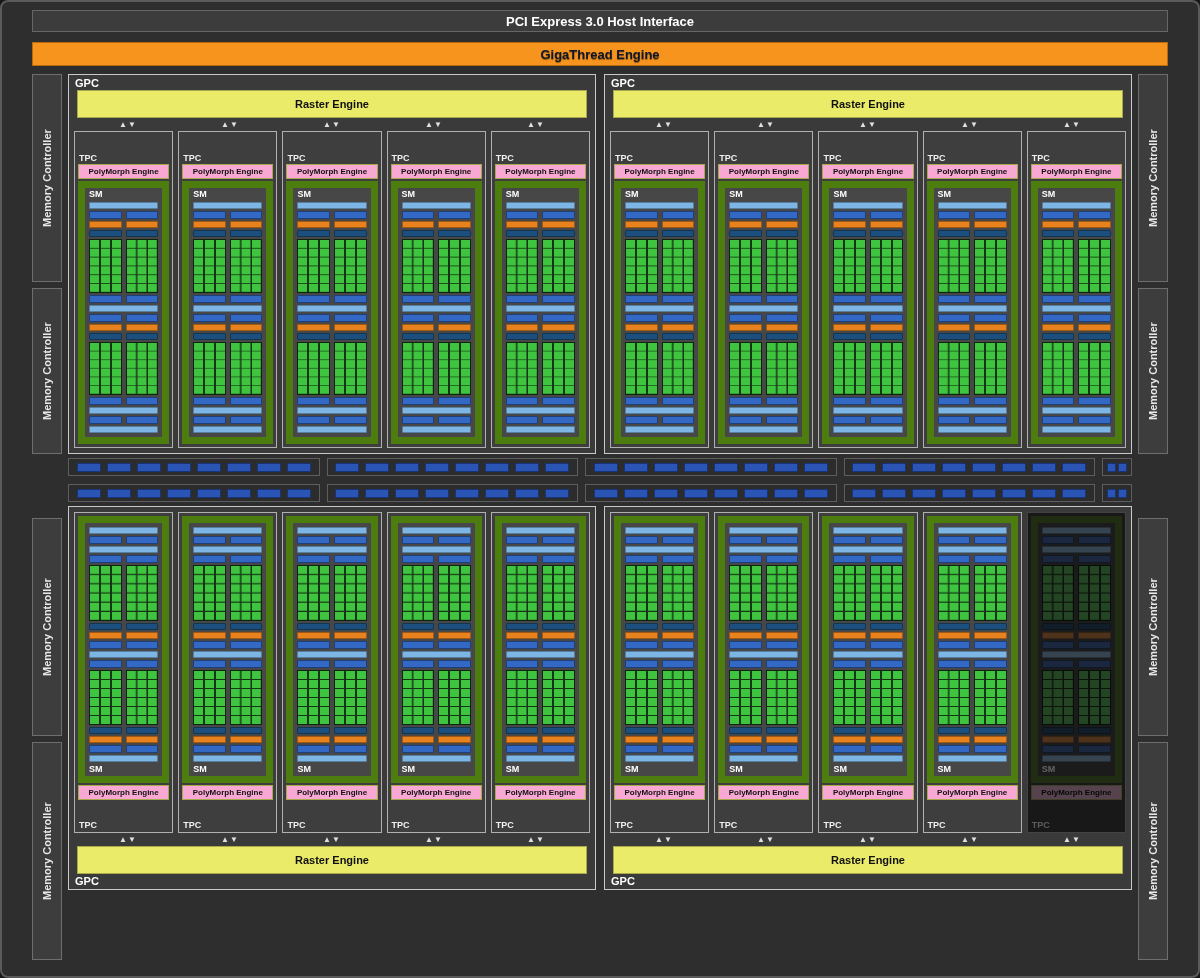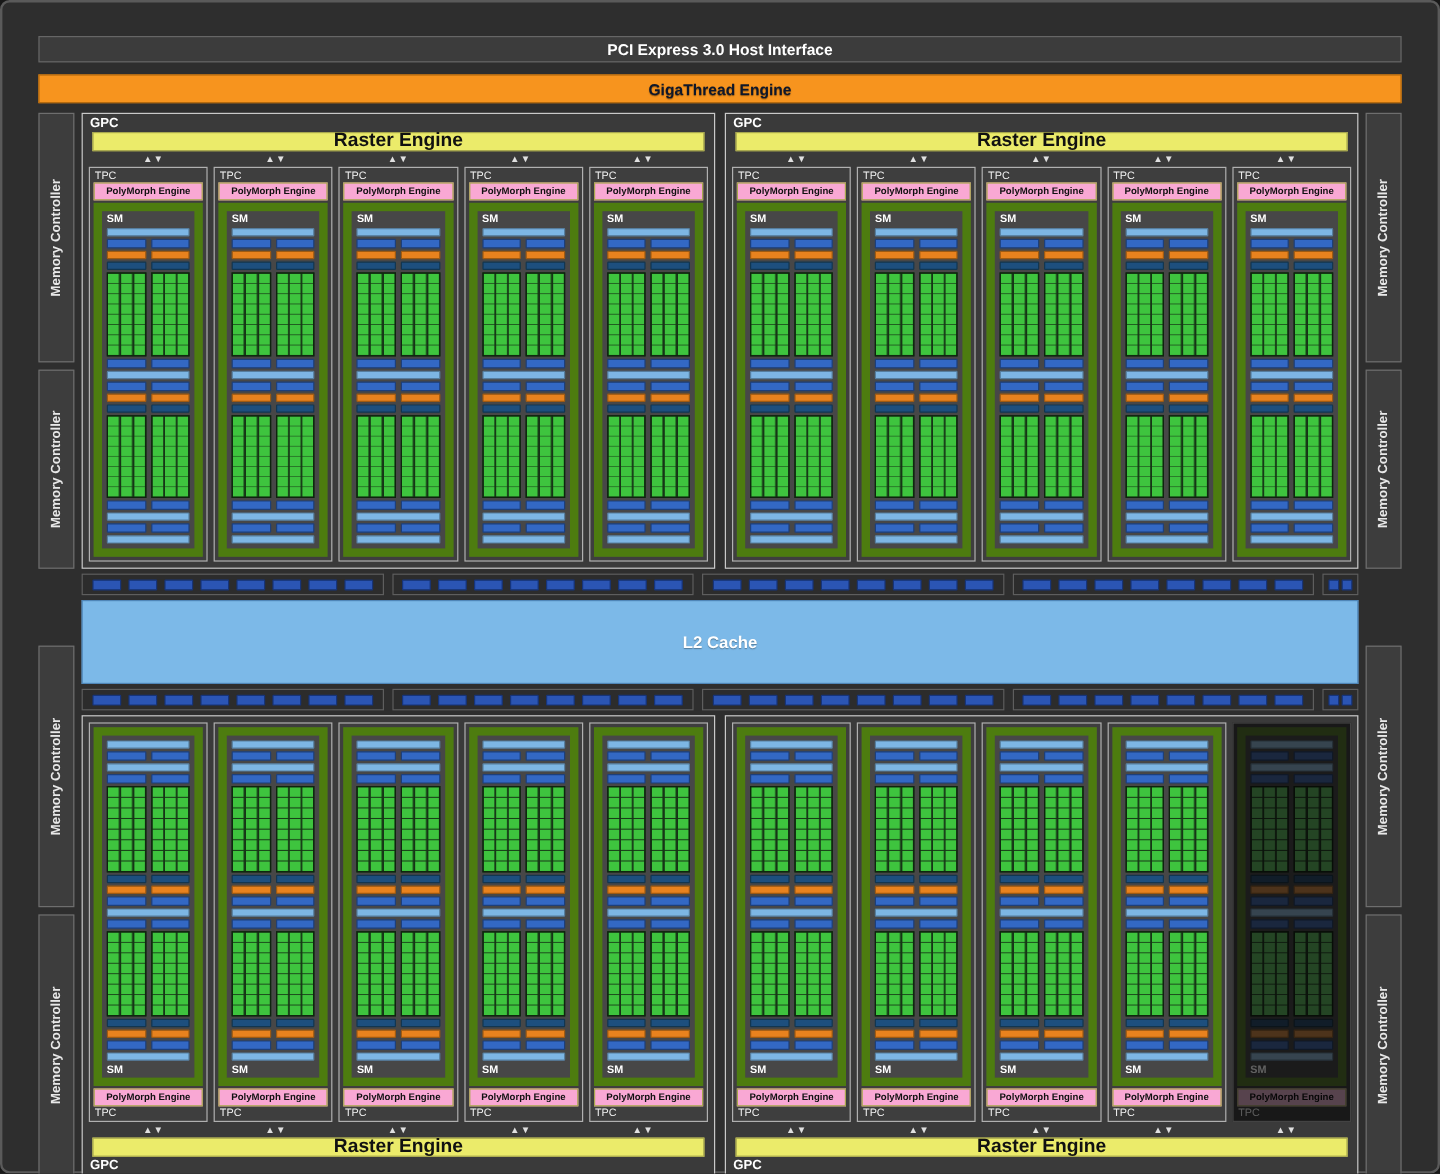--- a/index.html
+++ b/index.html
@@ -1,46 +1,46 @@
 <!DOCTYPE html>
 <html><head>
 <meta charset="utf-8">
 <style>
   *{box-sizing:border-box;margin:0;padding:0}
   body{background:#181818;font-family:"Liberation Sans","DejaVu Sans",sans-serif;}
-  .frame{width:1200px;height:978px;background:#2e2e2e;border:2px solid #5a5a5a;border-radius:8px;padding:28px 30px 14px;margin:0 auto;}
+  .frame{width:1200px;height:978px;background:#2e2e2e;border:2px solid #5a5a5a;border-radius:8px;padding:8px 30px 14px;margin:0 auto;}
   .pci-bar{height:22px;background:#3c3c3c;border:1px solid #666;color:#fff;font-weight:bold;font-size:13px;display:flex;align-items:center;justify-content:center;margin-bottom:10px;}
   .giga-bar{height:24px;background:#f7941e;border:1px solid #b56a0e;color:#0f172a;font-weight:bold;font-size:13px;display:flex;align-items:center;justify-content:center;margin-bottom:8px;text-shadow:0 1px 1px rgba(0,0,0,.45);}
   .main{display:flex;gap:6px;height:886px;}
   .mc-col{width:30px;display:flex;flex-direction:column;gap:6px;}
   .mc{background:#3d3d3d;border:1px solid #6e6e6e;color:#e8e8e8;font-weight:bold;font-size:11px;display:flex;align-items:center;justify-content:center;writing-mode:vertical-rl;transform:rotate(180deg);}
   .mc-a{height:208px}.mc-b{height:166px}.mc-gap{height:52px}.mc-c{height:218px}.mc-d{height:218px}
   .center{flex:1;display:flex;flex-direction:column;min-width:0;border-radius:24px;}
   .gpc-row{display:flex;gap:8px;}
   #gpc-row-top{height:380px;}
   #gpc-row-bottom{height:384px;}
   .strip-row{height:18px;margin:4px 0;display:flex;gap:7px;}
   .rop-group{flex:1;border:1px solid #5e5e5e;background:#2c2c2c;display:flex;align-items:center;justify-content:space-evenly;padding:0 2px;}
   .rop-group.edge{flex:0 0 30px;}
   .rop-box{width:24px;height:9px;background:#2b55b4;border:1px solid #16347a;border-radius:1px;}
   .rop-box.small{width:9px;}
   .l2{height:70px;background:#7cb9e8;border:1px solid #4f86b8;color:#fff;font-weight:bold;font-size:14px;display:flex;align-items:center;justify-content:center;text-shadow:0 1px 1px rgba(0,0,0,.35);}
   .gpc{flex:1;border:1px solid #c9c9c9;background:#3a3a3a;display:flex;flex-direction:column;min-width:0;}
   .gpc.bottom{flex-direction:column-reverse;}
   .gpc-label{height:15px;padding:2px 0 0 6px;color:#fff;font-weight:bold;font-size:11px;}
   .gpc.bottom .gpc-label{display:flex;align-items:flex-end;padding:0 0 2px 6px;}
-  .raster{height:16px;margin:0 8px;background:#ebeb6a;border:1px solid #a8a84e;color:#111;font-weight:bold;font-size:16px;display:flex;align-items:center;justify-content:center;}
+  .raster{height:28px;margin:0 8px;background:#ebeb6a;border:1px solid #a8a84e;color:#111;font-weight:bold;font-size:11px;display:flex;align-items:center;justify-content:center;}
   .arrows{height:13px;display:flex;padding:0 8px;}
   .arrow-cell{flex:1;text-align:center;color:#e0e0e0;font-size:8px;line-height:13px;letter-spacing:1px;}
   .tpc-row{flex:1;display:flex;gap:5px;padding:0 5px 5px;min-height:0;}
   .gpc.bottom .tpc-row{padding:5px 5px 0;}
   .tpc{flex:1;border:1px solid #b0b0b0;background:#3e3e3e;display:flex;flex-direction:column;min-width:0;}
   .gpc.bottom .tpc{flex-direction:column-reverse;}
   .tpc.disabled{filter:brightness(0.38) saturate(0.65);}
-  .tpc-label{height:12px;padding:1px 0 0 4px;color:#f0f0f0;font-weight:normal;font-size:9px;}
+  .tpc-label{height:12px;padding:1px 0 0 4px;color:#f0f0f0;font-weight:bold;font-size:9px;margin-top:20px;}
   .gpc.bottom .tpc-label{padding:0 0 1px 4px;}
   .poly{height:15px;margin:0 3px 2px;background:#f9a8d4;border:1px solid #a8a84e;color:#111;font-weight:bold;font-size:8px;display:flex;align-items:center;justify-content:center;white-space:nowrap;overflow:hidden;}
   .gpc.bottom .poly{margin:2px 3px 0;}
   .sm-box{flex:1;margin:0 3px 3px;border:7px solid #4d7c0f;background:#474747;display:flex;flex-direction:column;min-height:0;}
   .gpc.bottom .sm-box{margin:3px 3px 0;flex-direction:column-reverse;}
   .sm-label{height:12px;padding:1px 0 0 4px;color:#fff;font-weight:bold;font-size:9px;}
   .gpc.bottom .sm-label{padding:0 0 1px 4px;}
   .sm-content{flex:1;padding:2px 4px 4px;display:flex;flex-direction:column;gap:2px;min-height:0;}
   .gpc.bottom .sm-content{flex-direction:column-reverse;padding:4px 4px 2px;}
   .bar{border-radius:1px;flex:0 0 auto;}
@@ -627,21 +627,20 @@
             <div class="rop-box"></div>
             <div class="rop-box"></div>
             <div class="rop-box"></div>
             <div class="rop-box"></div>
           </div>
           <div class="rop-group edge">
             <div class="rop-box small"></div>
             <div class="rop-box small"></div>
           </div>
         </div>
-      <div class="l2">L2 Cache</div>
       <div class="strip-row">
           <div class="rop-group">
             <div class="rop-box"></div>
             <div class="rop-box"></div>
             <div class="rop-box"></div>
             <div class="rop-box"></div>
             <div class="rop-box"></div>
             <div class="rop-box"></div>
             <div class="rop-box"></div>
             <div class="rop-box"></div>

